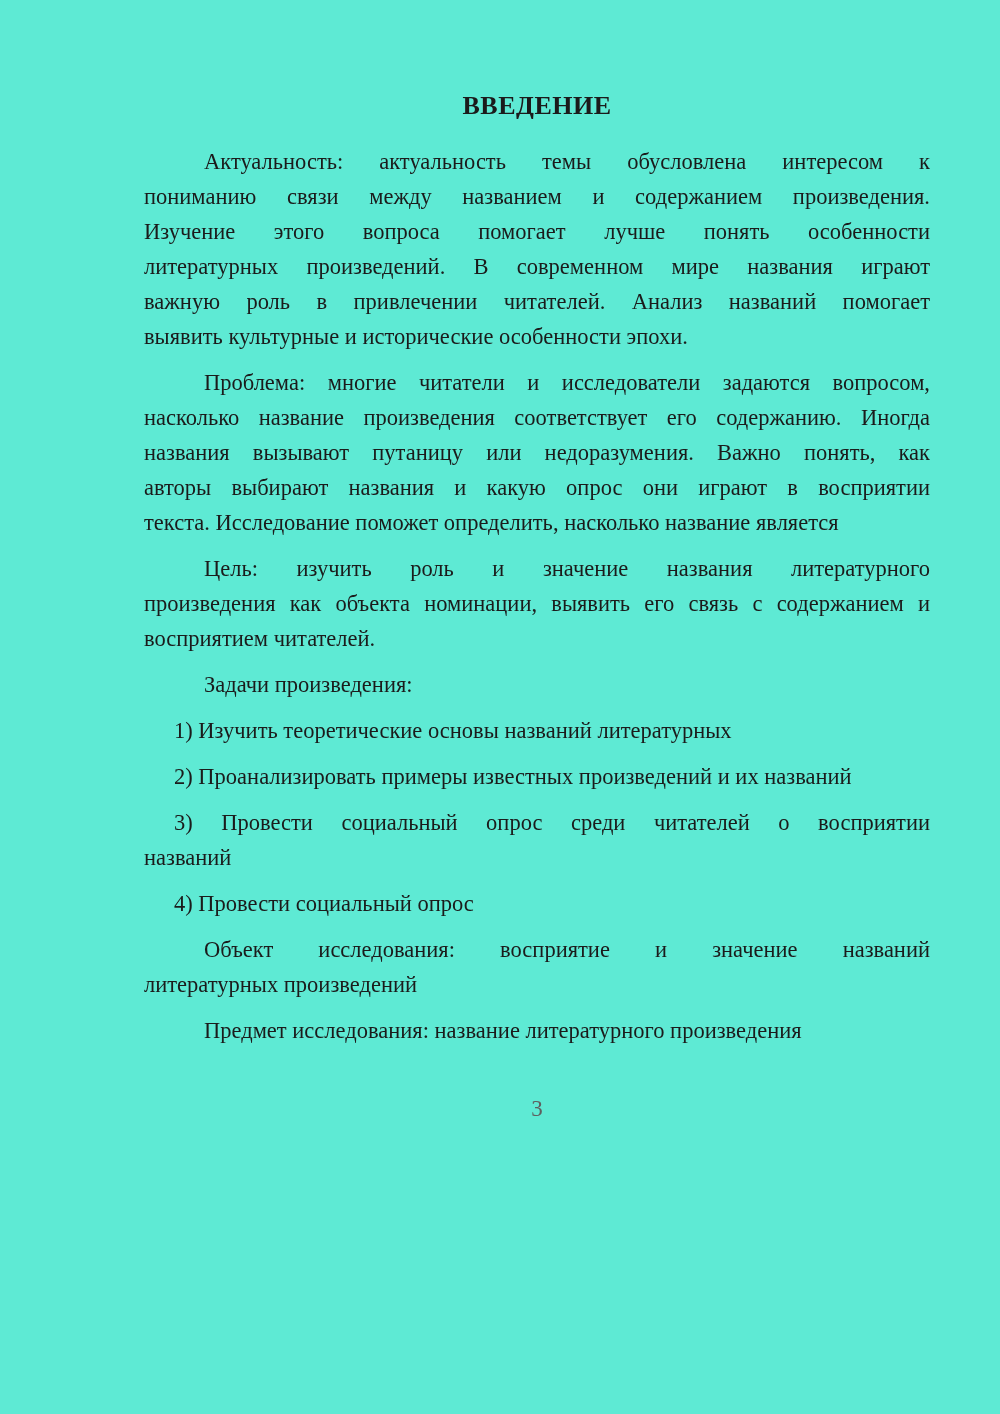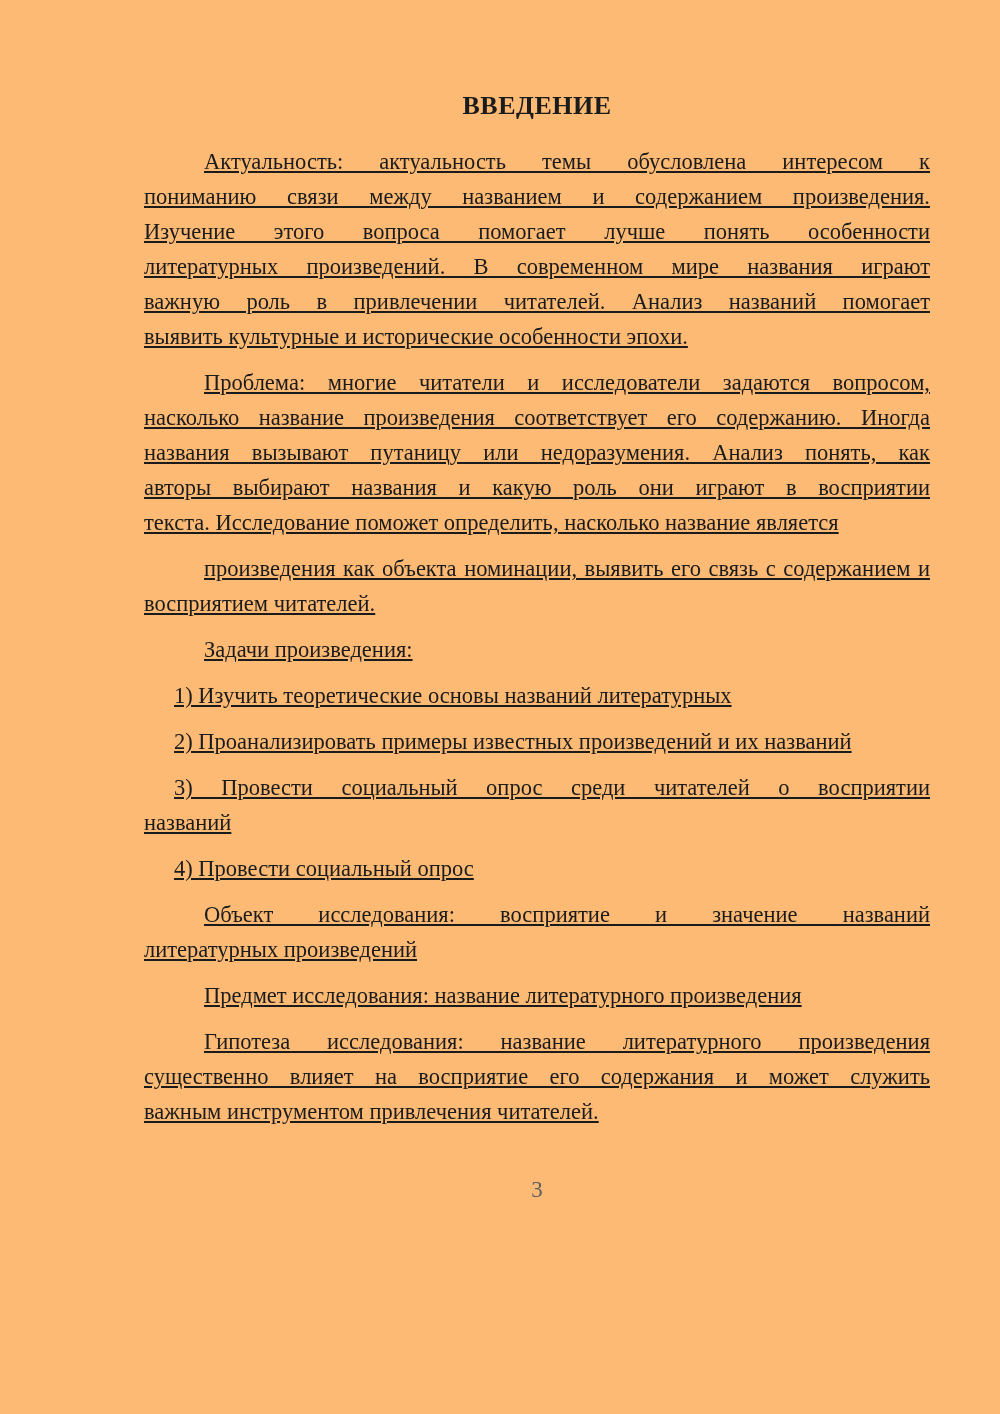--- a/index.html
+++ b/index.html
@@ -22,21 +22,20 @@
   .doc-title {
     font-size: 26px;
     font-weight: bold;
     line-height: 35px;
     text-align: center;
     margin: 0 0 21px 0;
     letter-spacing: 0.5px;
   }
   .doc-body {
     font-size: 22.5px;
-    text-decoration: underline;
   }
   .para {
     line-height: 35px;
     margin: 0 0 11px 0;
   }
   .para .line {
     text-align: justify;
     text-align-last: justify;
     text-justify: inter-word;
   }
@@ -54,40 +53,41 @@
     text-align: center;
     line-height: 28px;
   }
   .page-number {
     font-size: 23px;
   }
 </style>
 </head>
 <body>
 
-<main class="page" style="color: rgb(27, 27, 27); background: #fdba74;">
+<main class="page" style="color: rgb(27, 27, 27); background: #5eead4;">
   <h1 class="doc-title">ВВЕДЕНИЕ</h1>
 
   <section class="doc-body">
       <div class="para indent">
         <div class="line">Актуальность: актуальность темы обусловлена интересом к</div>
         <div class="line">пониманию связи между названием и содержанием произведения.</div>
         <div class="line">Изучение этого вопроса помогает лучше понять особенности</div>
         <div class="line">литературных произведений. В современном мире названия играют</div>
         <div class="line">важную роль в привлечении читателей. Анализ названий помогает</div>
         <div class="line">выявить культурные и исторические особенности эпохи.</div>
       </div>
       <div class="para indent">
         <div class="line">Проблема: многие читатели и исследователи задаются вопросом,</div>
         <div class="line">насколько название произведения соответствует его содержанию. Иногда</div>
-        <div class="line">названия вызывают путаницу или недоразумения. Анализ понять, как</div>
-        <div class="line">авторы выбирают названия и какую роль они играют в восприятии</div>
+        <div class="line">названия вызывают путаницу или недоразумения. Важно понять, как</div>
+        <div class="line">авторы выбирают названия и какую опрос они играют в восприятии</div>
         <div class="line">текста. Исследование поможет определить, насколько название является</div>
       </div>
       <div class="para indent">
+        <div class="line">Цель: изучить роль и значение названия литературного</div>
         <div class="line">произведения как объекта номинации, выявить его связь с содержанием и</div>
         <div class="line">восприятием читателей.</div>
       </div>
       <div class="para indent">
         <div class="line">Задачи произведения:</div>
       </div>
       <div class="para list">
         <div class="line">1) Изучить теоретические основы названий литературных</div>
       </div>
       <div class="para list">
@@ -100,23 +100,18 @@
       <div class="para list">
         <div class="line">4) Провести социальный опрос</div>
       </div>
       <div class="para indent">
         <div class="line">Объект исследования: восприятие и значение названий</div>
         <div class="line">литературных произведений</div>
       </div>
       <div class="para indent">
         <div class="line">Предмет исследования: название литературного произведения</div>
       </div>
-      <div class="para indent">
-        <div class="line">Гипотеза исследования: название литературного произведения</div>
-        <div class="line">существенно влияет на восприятие его содержания и может служить</div>
-        <div class="line">важным инструментом привлечения читателей.</div>
-      </div>
     </section>
 
   <footer class="page-footer">
     <span class="page-number" style="color: rgb(95, 95, 95);">3</span>
   </footer>
 </main>
 
 </body></html>

